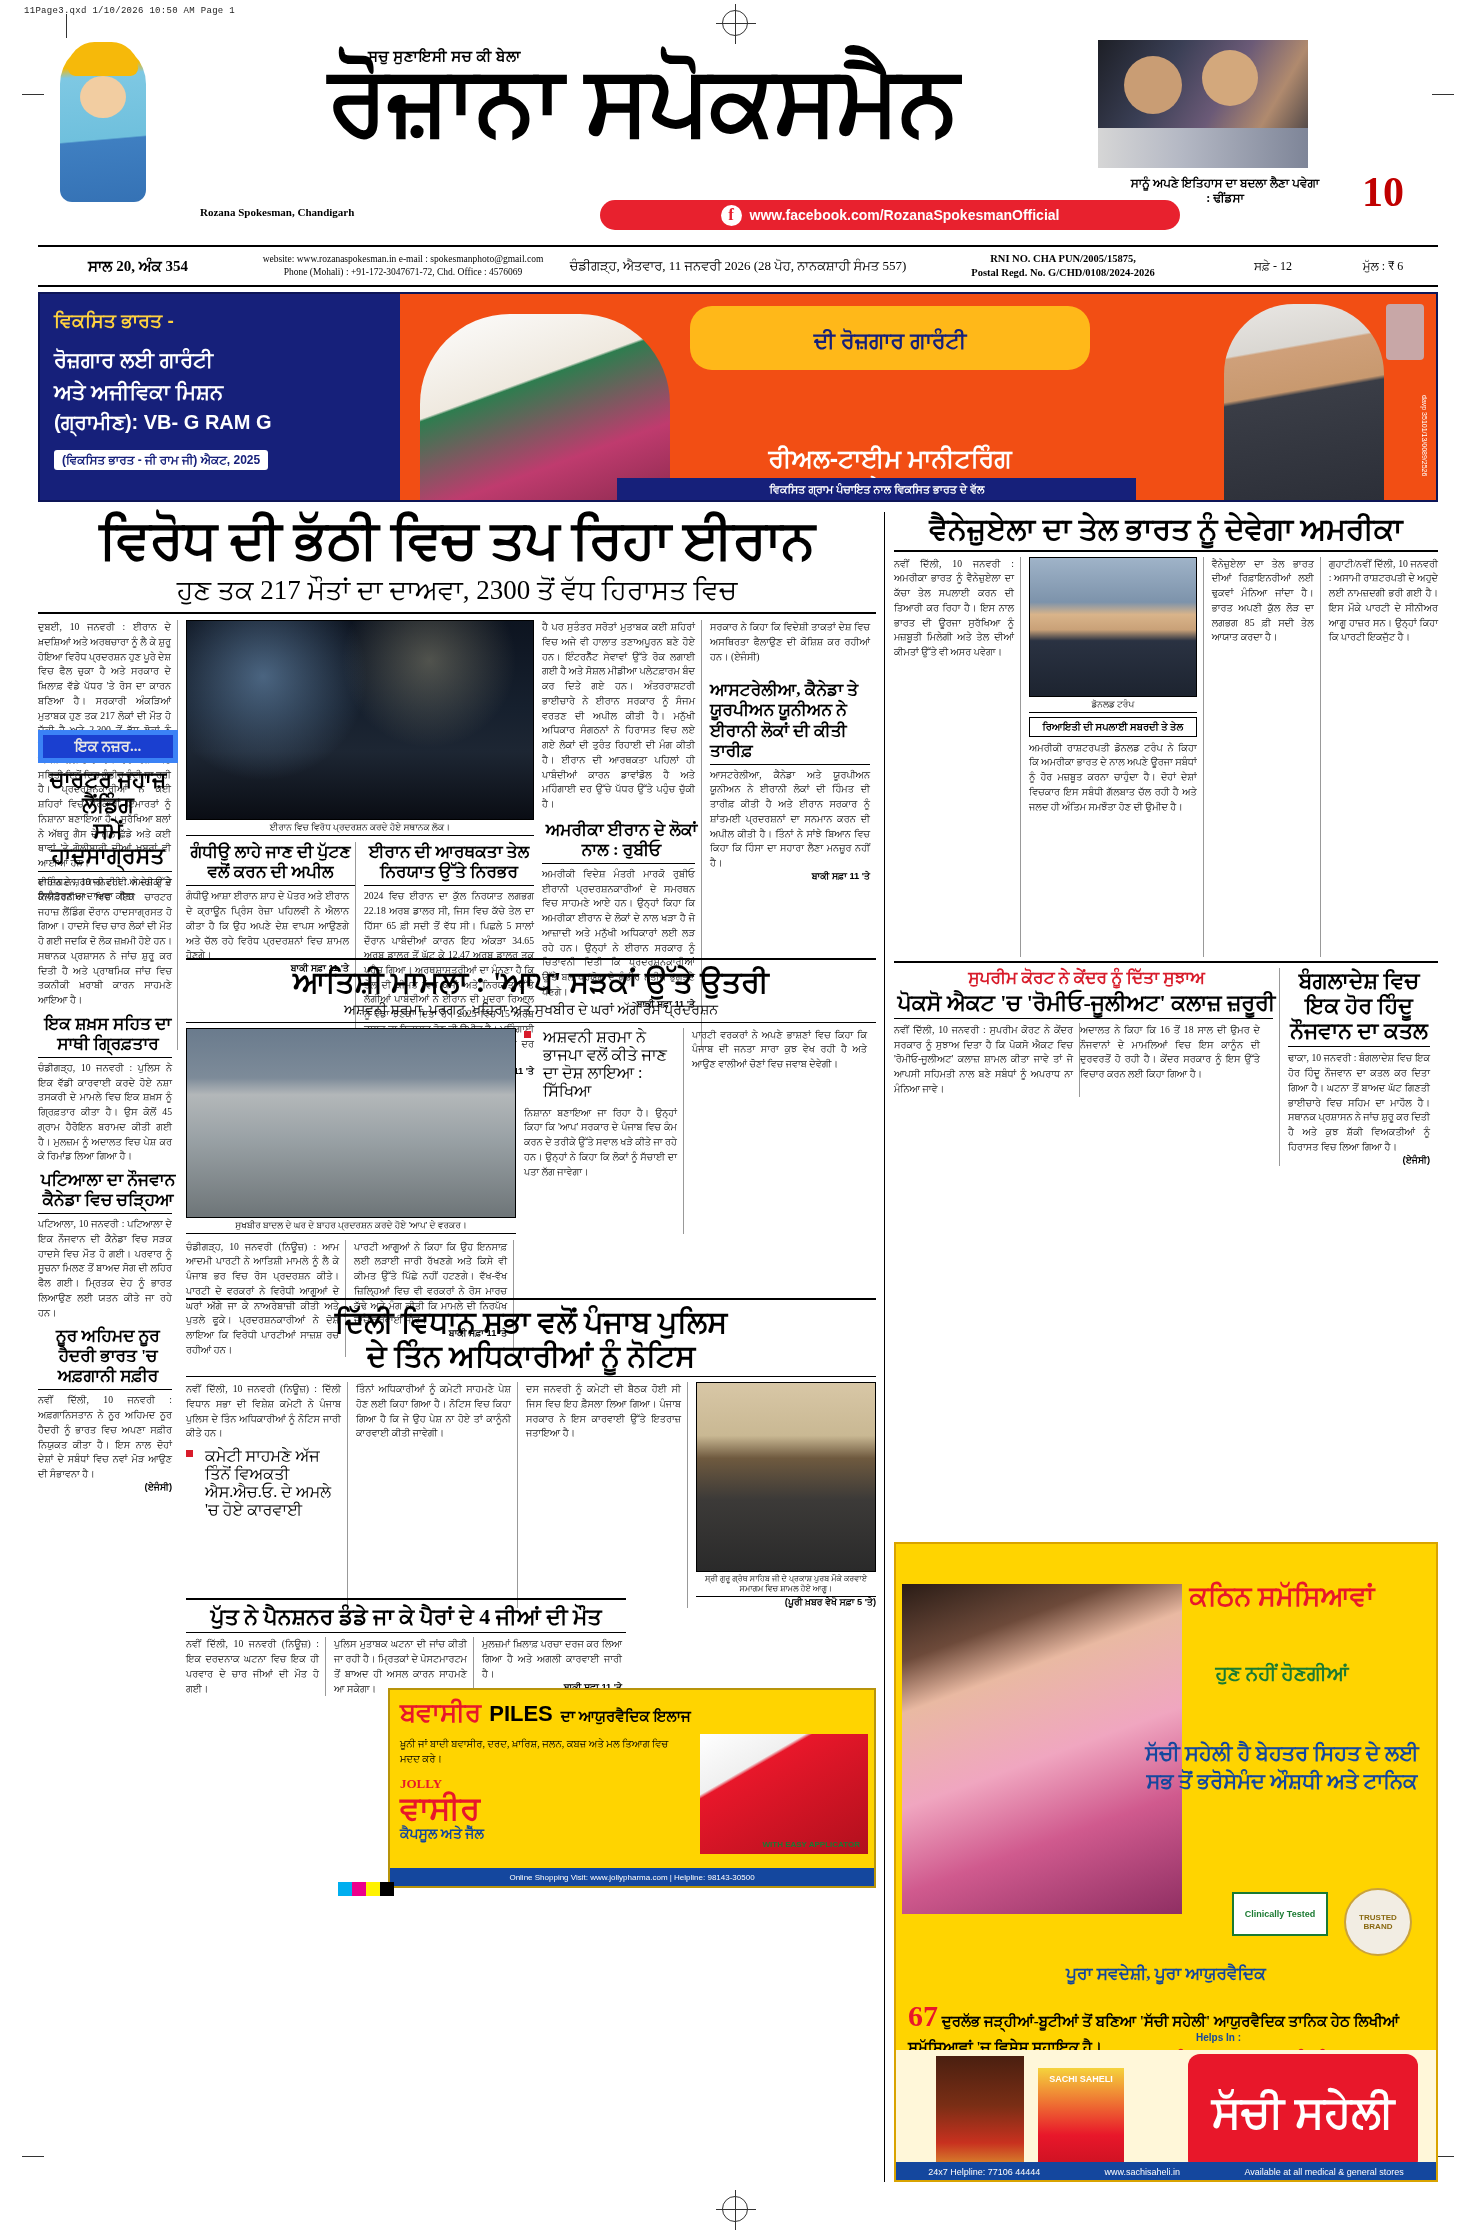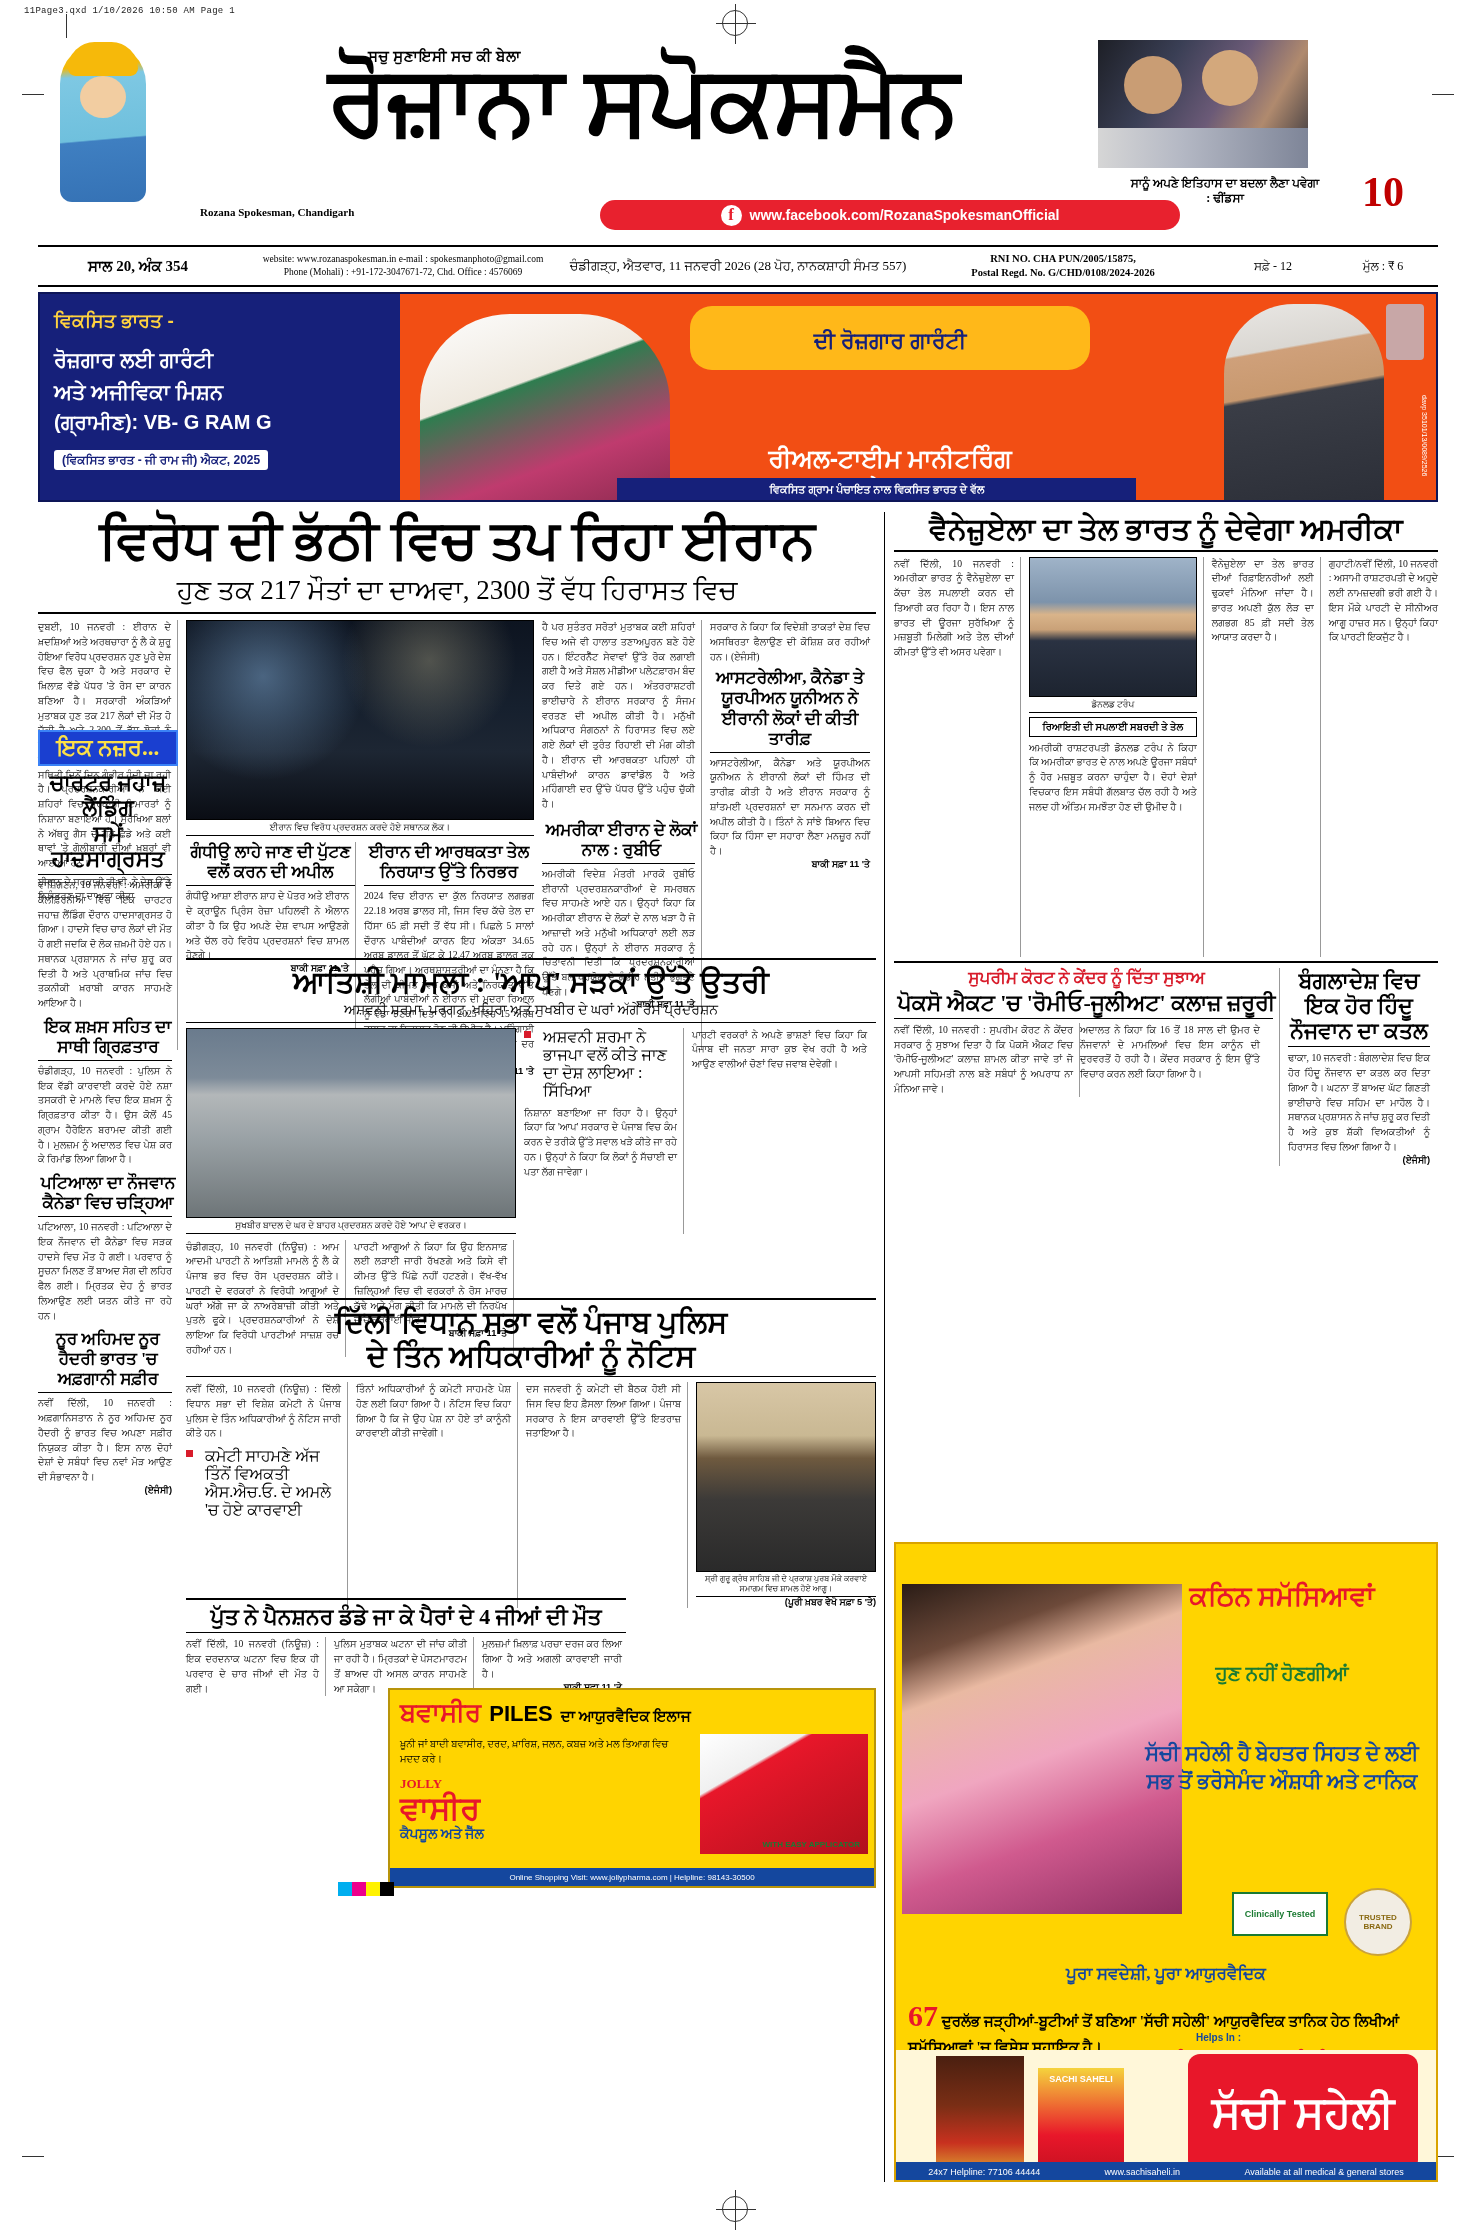--- a/index.html
+++ b/index.html
@@ -118,23 +118,23 @@
                text-align:justify; color:#111; }
   .contd { font-size:9.3px; font-weight:bold; text-align:right; color:#000; }
 
   .colrule { border-right:1px solid #999; }
 
   
   .leftwrap { position:absolute; left:0; top:0; width:838px; }
   .rightwrap{ position:absolute; left:856px; top:0; width:544px; }
   .vdiv { position:absolute; left:846px; top:0; width:1px; height:1670px; background:#000; }
 
-  .k-nazar { background:#1a3fd0; color:#fde047; text-align:center; font-weight:bold;
-             font-size:23px; padding:3px 0; font-family:"Liberation Serif", serif;
-             border:2px solid #3b82f6; }
+  .k-nazar { background:#1a3fd0; color:#e5e5e5; text-align:center; font-weight:bold;
+             font-size:15px; padding:3px 0; font-family:"Liberation Serif", serif;
+             border:5px solid #3b82f6; }
   .photo { background:#111; position:relative; overflow:hidden; }
   .photo-night { background:
       radial-gradient(circle at 22% 28%, rgba(120,160,200,.55), transparent 34%),
       radial-gradient(circle at 70% 20%, rgba(200,190,150,.35), transparent 30%),
       linear-gradient(180deg,#0d1420 0%, #16202e 44%, #1d2633 66%, #0a0d14 100%); }
   .photo-cap { font-size:9px; font-family:"Liberation Serif", serif; text-align:center;
                padding:2px 0; color:#000; }
   .photo-rally { background:
       linear-gradient(180deg,#6a7b8d 0%,#7d8b99 26%,#b3b7b9 35%,#9aa2a6 58%,#6e7578 100%); }
   .photo-hall { background:
@@ -309,21 +309,21 @@
         <div style="width:160px;" class="colrule">
           <div class="body-text" style="padding-right:6px;">ਹੈ ਪਰ ਸੁਤੰਤਰ ਸਰੋਤਾਂ ਮੁਤਾਬਕ ਕਈ ਸ਼ਹਿਰਾਂ ਵਿਚ ਅਜੇ ਵੀ ਹਾਲਾਤ ਤਣਾਅਪੂਰਨ ਬਣੇ ਹੋਏ ਹਨ। ਇੰਟਰਨੈੱਟ ਸੇਵਾਵਾਂ ਉੱਤੇ ਰੋਕ ਲਗਾਈ ਗਈ ਹੈ ਅਤੇ ਸੋਸ਼ਲ ਮੀਡੀਆ ਪਲੇਟਫ਼ਾਰਮ ਬੰਦ ਕਰ ਦਿਤੇ ਗਏ ਹਨ। ਅੰਤਰਰਾਸ਼ਟਰੀ ਭਾਈਚਾਰੇ ਨੇ ਈਰਾਨ ਸਰਕਾਰ ਨੂੰ ਸੰਜਮ ਵਰਤਣ ਦੀ ਅਪੀਲ ਕੀਤੀ ਹੈ। ਮਨੁੱਖੀ ਅਧਿਕਾਰ ਸੰਗਠਨਾਂ ਨੇ ਹਿਰਾਸਤ ਵਿਚ ਲਏ ਗਏ ਲੋਕਾਂ ਦੀ ਤੁਰੰਤ ਰਿਹਾਈ ਦੀ ਮੰਗ ਕੀਤੀ ਹੈ। ਈਰਾਨ ਦੀ ਆਰਥਕਤਾ ਪਹਿਲਾਂ ਹੀ ਪਾਬੰਦੀਆਂ ਕਾਰਨ ਡਾਵਾਂਡੋਲ ਹੈ ਅਤੇ ਮਹਿੰਗਾਈ ਦਰ ਉੱਚੇ ਪੱਧਰ ਉੱਤੇ ਪਹੁੰਚ ਚੁੱਕੀ ਹੈ।</div>
           <div class="hl-main headline-sm" style="text-align:center; margin-top:8px;">ਅਮਰੀਕਾ ਈਰਾਨ ਦੇ ਲੋਕਾਂ ਨਾਲ : ਰੁਬੀਓ</div>
           <div class="rule" style="margin:3px 6px 3px 0;"></div>
           <div class="body-text" style="padding-right:6px;">ਅਮਰੀਕੀ ਵਿਦੇਸ਼ ਮੰਤਰੀ ਮਾਰਕੋ ਰੁਬੀਓ ਈਰਾਨੀ ਪ੍ਰਦਰਸ਼ਨਕਾਰੀਆਂ ਦੇ ਸਮਰਥਨ ਵਿਚ ਸਾਹਮਣੇ ਆਏ ਹਨ। ਉਨ੍ਹਾਂ ਕਿਹਾ ਕਿ ਅਮਰੀਕਾ ਈਰਾਨ ਦੇ ਲੋਕਾਂ ਦੇ ਨਾਲ ਖੜਾ ਹੈ ਜੋ ਆਜ਼ਾਦੀ ਅਤੇ ਮਨੁੱਖੀ ਅਧਿਕਾਰਾਂ ਲਈ ਲੜ ਰਹੇ ਹਨ। ਉਨ੍ਹਾਂ ਨੇ ਈਰਾਨ ਸਰਕਾਰ ਨੂੰ ਚਿਤਾਵਨੀ ਦਿਤੀ ਕਿ ਪ੍ਰਦਰਸ਼ਨਕਾਰੀਆਂ ਉੱਤੇ ਬਲ ਪ੍ਰਯੋਗ ਦੇ ਗੰਭੀਰ ਨਤੀਜੇ ਭੁਗਤਣੇ ਪੈਣਗੇ।</div>
           <div class="contd" style="padding-right:6px;">ਬਾਕੀ ਸਫ਼ਾ 11 'ਤੇ</div>
         </div>
 
         <div style="width:160px;">
           <div class="body-text">ਸਰਕਾਰ ਨੇ ਕਿਹਾ ਕਿ ਵਿਦੇਸ਼ੀ ਤਾਕਤਾਂ ਦੇਸ਼ ਵਿਚ ਅਸਥਿਰਤਾ ਫੈਲਾਉਣ ਦੀ ਕੋਸ਼ਿਸ਼ ਕਰ ਰਹੀਆਂ ਹਨ। (ਏਜੰਸੀ)</div>
-          <div class="hl-main headline-sm" style="text-align:center; margin-top:4px;">ਆਸਟਰੇਲੀਆ, ਕੈਨੇਡਾ ਤੇ ਯੂਰਪੀਅਨ ਯੂਨੀਅਨ ਨੇ ਈਰਾਨੀ ਲੋਕਾਂ ਦੀ ਕੀਤੀ ਤਾਰੀਫ਼</div>
+          <div class="hl-main headline-sm" style="margin-top:16px;">ਆਸਟਰੇਲੀਆ, ਕੈਨੇਡਾ ਤੇ ਯੂਰਪੀਅਨ ਯੂਨੀਅਨ ਨੇ ਈਰਾਨੀ ਲੋਕਾਂ ਦੀ ਕੀਤੀ ਤਾਰੀਫ਼</div>
           <div class="rule" style="margin:3px 0;"></div>
           <div class="body-text">ਆਸਟਰੇਲੀਆ, ਕੈਨੇਡਾ ਅਤੇ ਯੂਰਪੀਅਨ ਯੂਨੀਅਨ ਨੇ ਈਰਾਨੀ ਲੋਕਾਂ ਦੀ ਹਿੰਮਤ ਦੀ ਤਾਰੀਫ਼ ਕੀਤੀ ਹੈ ਅਤੇ ਈਰਾਨ ਸਰਕਾਰ ਨੂੰ ਸ਼ਾਂਤਮਈ ਪ੍ਰਦਰਸ਼ਨਾਂ ਦਾ ਸਨਮਾਨ ਕਰਨ ਦੀ ਅਪੀਲ ਕੀਤੀ ਹੈ। ਤਿੰਨਾਂ ਨੇ ਸਾਂਝੇ ਬਿਆਨ ਵਿਚ ਕਿਹਾ ਕਿ ਹਿੰਸਾ ਦਾ ਸਹਾਰਾ ਲੈਣਾ ਮਨਜ਼ੂਰ ਨਹੀਂ ਹੈ।</div>
           <div class="contd">ਬਾਕੀ ਸਫ਼ਾ 11 'ਤੇ</div>
         </div>
       </div>
 
       <div style="position:absolute; left:0; top:218px; width:140px;">
         <div class="k-nazar">ਇਕ ਨਜ਼ਰ...</div>
         <div class="hl-main headline-md" style="text-align:center; margin-top:4px;">ਚਾਰਟਰ ਜਹਾਜ਼ ਲੈਂਡਿੰਗ</div>
         <div class="hl-main headline-md" style="text-align:center;">ਸਮੇਂ ਹਾਦਸਾਗ੍ਰਸਤ</div>

